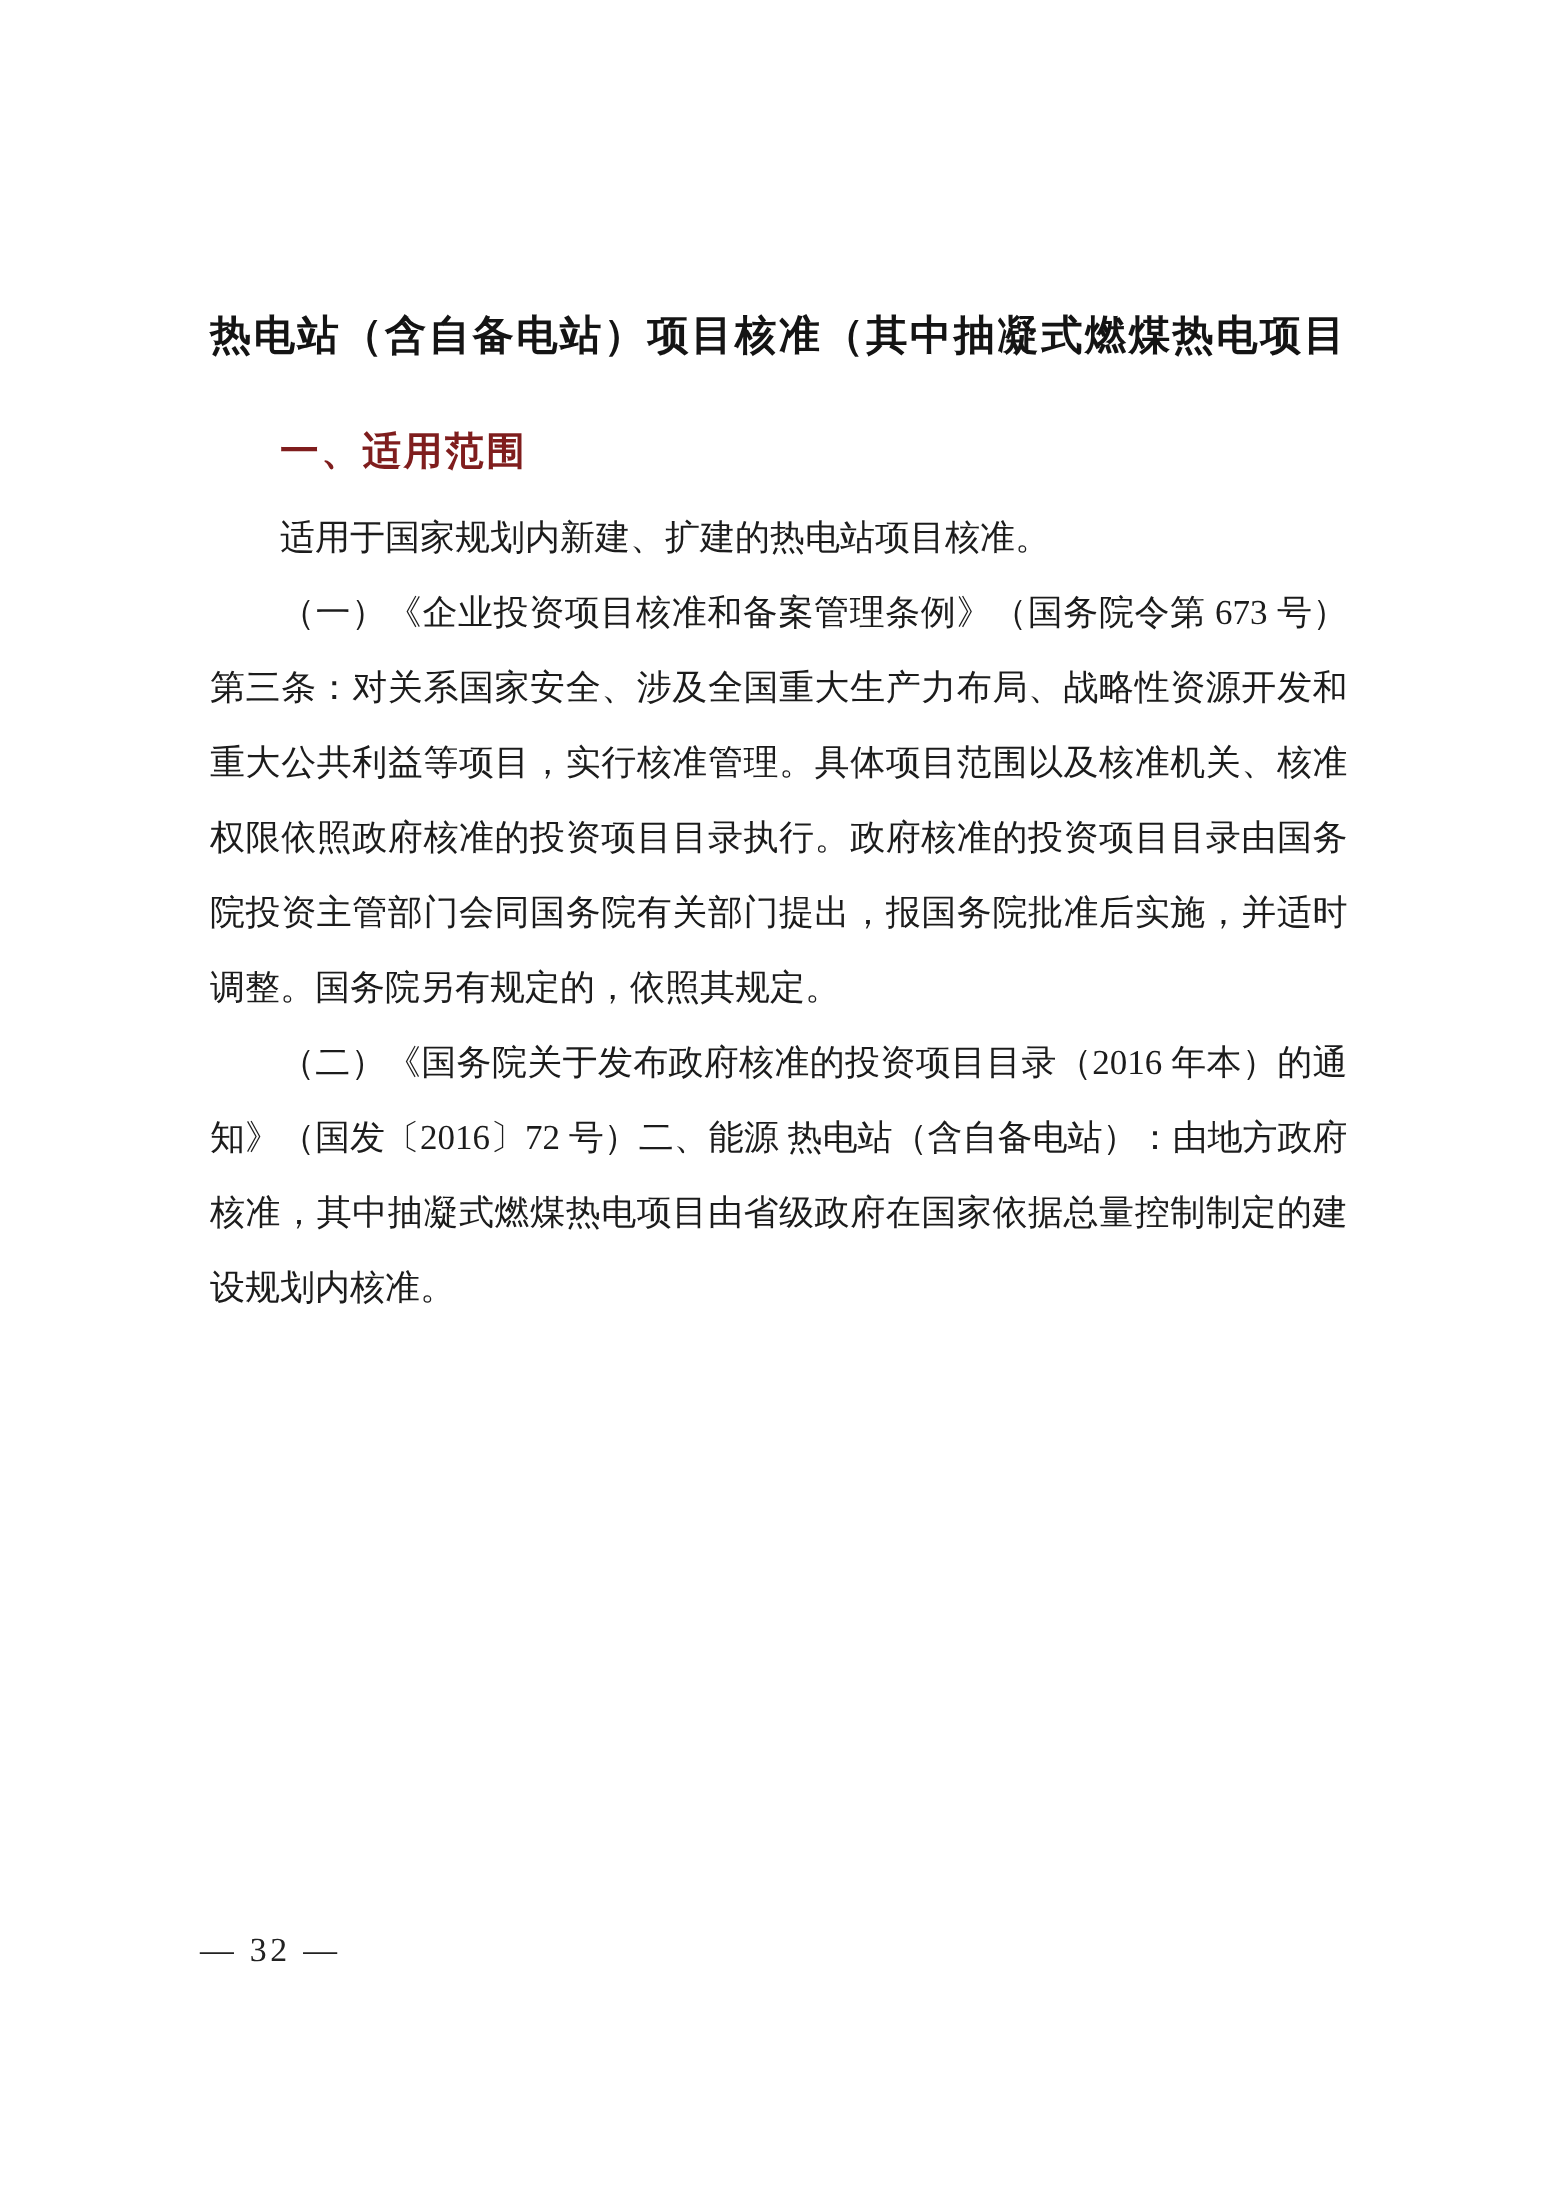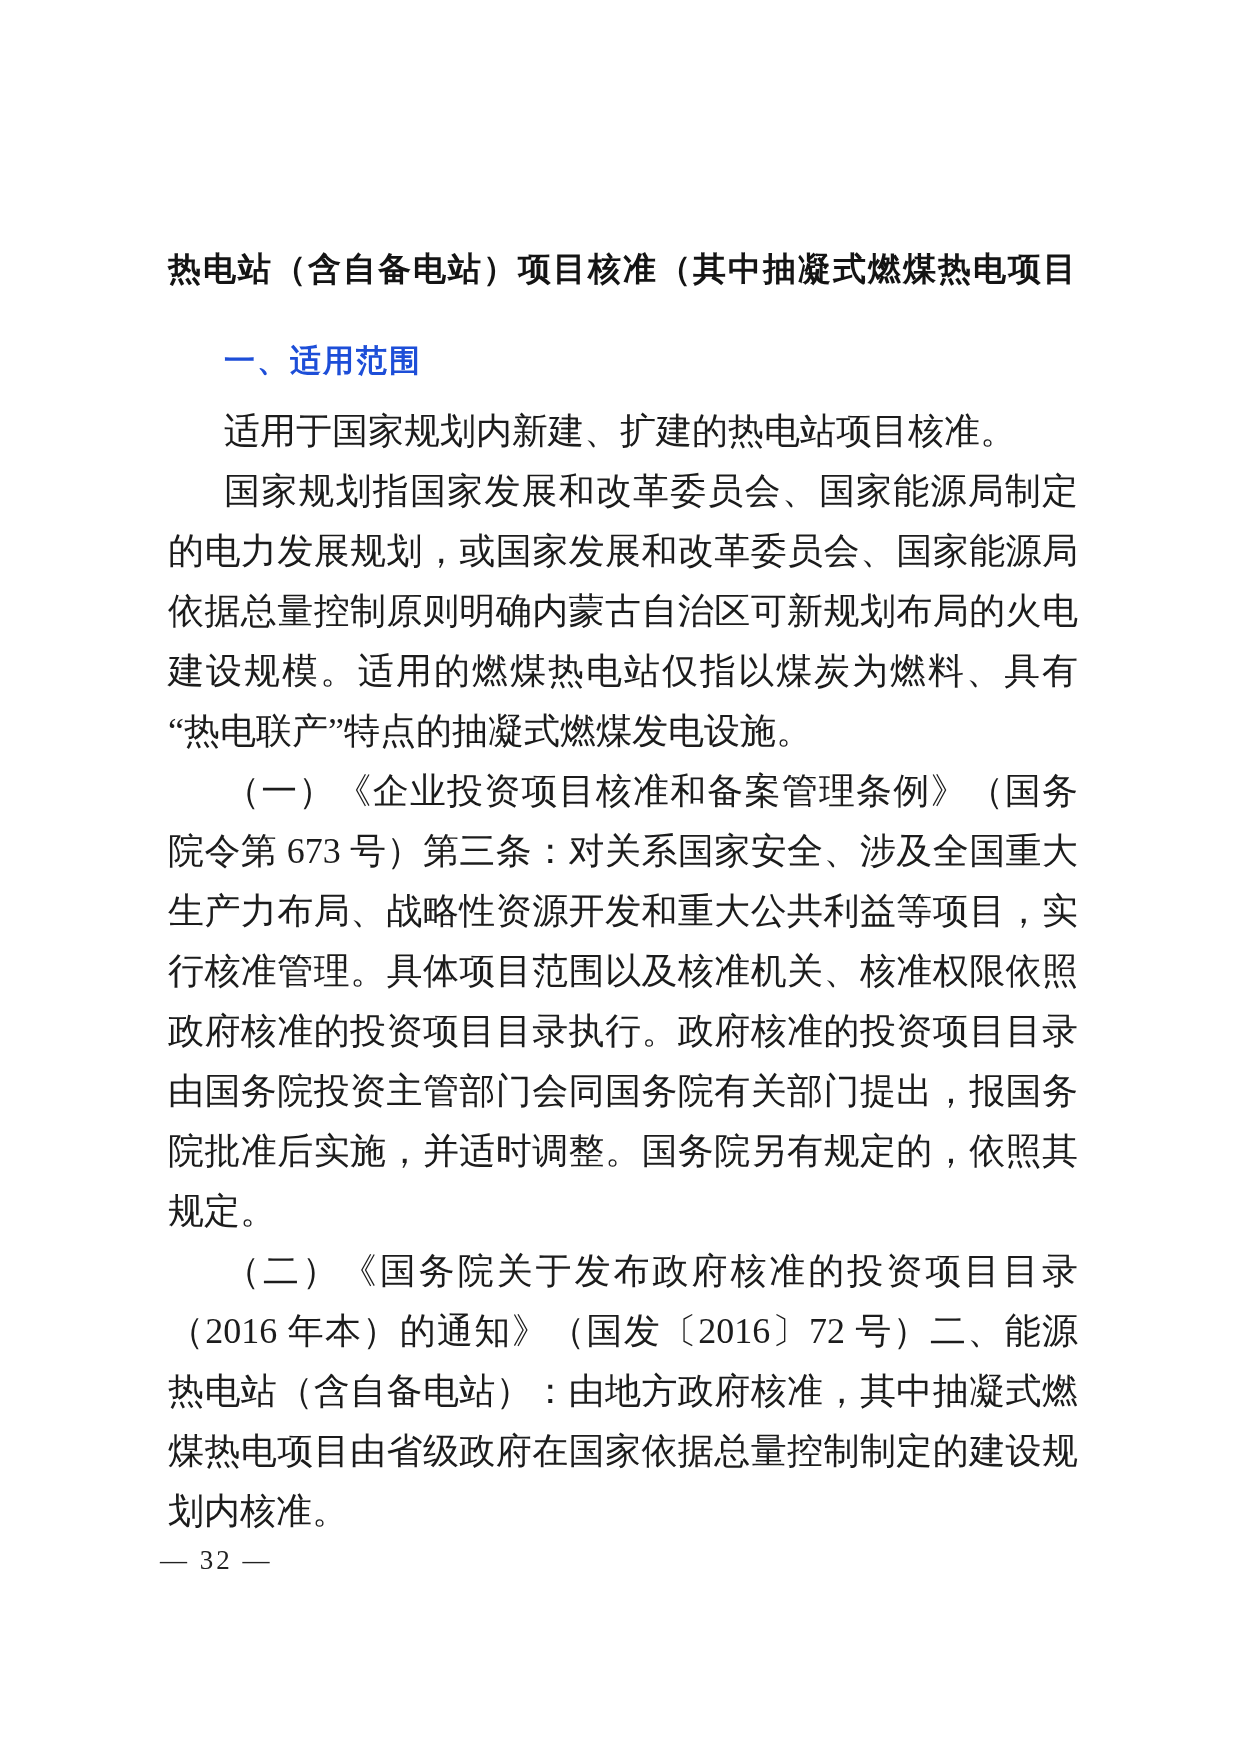--- a/index.html
+++ b/index.html
@@ -37,28 +37,28 @@
     white-space: nowrap;
   }
   .section-heading {
     margin: 0;
     font-family: "Liberation Sans", "DejaVu Sans", sans-serif;
     font-weight: bold;
     font-size: 31px;
     line-height: 60px;
     letter-spacing: 2px;
     text-indent: 56px;
-    color: #1d4ed8;
+    color: #7f1d1d;
   }
   .h-first { margin-top: 30px; margin-bottom: 10px; }
   .h-mid   { margin-top: 8px;  margin-bottom: 10px; }
   .h-last  { margin-top: 2px; }
   .body-para {
     margin: 0;
-    font-size: 36px;
+    font-size: 28px;
     line-height: 60px;
     text-indent: 56px;
     text-align: justify;
     text-justify: inter-character;
     color: #1c1c1c;
   }
   .page-number {
     position: absolute;
     left: 160px;
     top: 1545px;
@@ -75,21 +75,20 @@
   <div class="content">
 
     <div class="title-block">
       <div class="title-line">热电站（含自备电站）项目核准（其中抽凝式燃煤热电项目</div>
     </div>
 
     <h2 class="section-heading h-first">一、适用范围</h2>
 
     <p class="body-para">适用于国家规划内新建、扩建的热电站项目核准。</p>
 
-    <p class="body-para">国家规划指国家发展和改革委员会、国家能源局制定的电力发展规划，或国家发展和改革委员会、国家能源局依据总量控制原则明确内蒙古自治区可新规划布局的火电建设规模。适用的燃煤热电站仅指以煤炭为燃料、具有“热电联产”特点的抽凝式燃煤发电设施。</p>
 
 
     <p class="body-para">（一）《企业投资项目核准和备案管理条例》（国务院令第 673 号）第三条：对关系国家安全、涉及全国重大生产力布局、战略性资源开发和重大公共利益等项目，实行核准管理。具体项目范围以及核准机关、核准权限依照政府核准的投资项目目录执行。政府核准的投资项目目录由国务院投资主管部门会同国务院有关部门提出，报国务院批准后实施，并适时调整。国务院另有规定的，依照其规定。</p>
 
     <p class="body-para">（二）《国务院关于发布政府核准的投资项目目录（2016 年本）的通知》（国发〔2016〕72 号）二、能源 热电站（含自备电站）：由地方政府核准，其中抽凝式燃煤热电项目由省级政府在国家依据总量控制制定的建设规划内核准。</p>
 
 
   </div>
 
   <div class="page-number">— 32 —</div>

